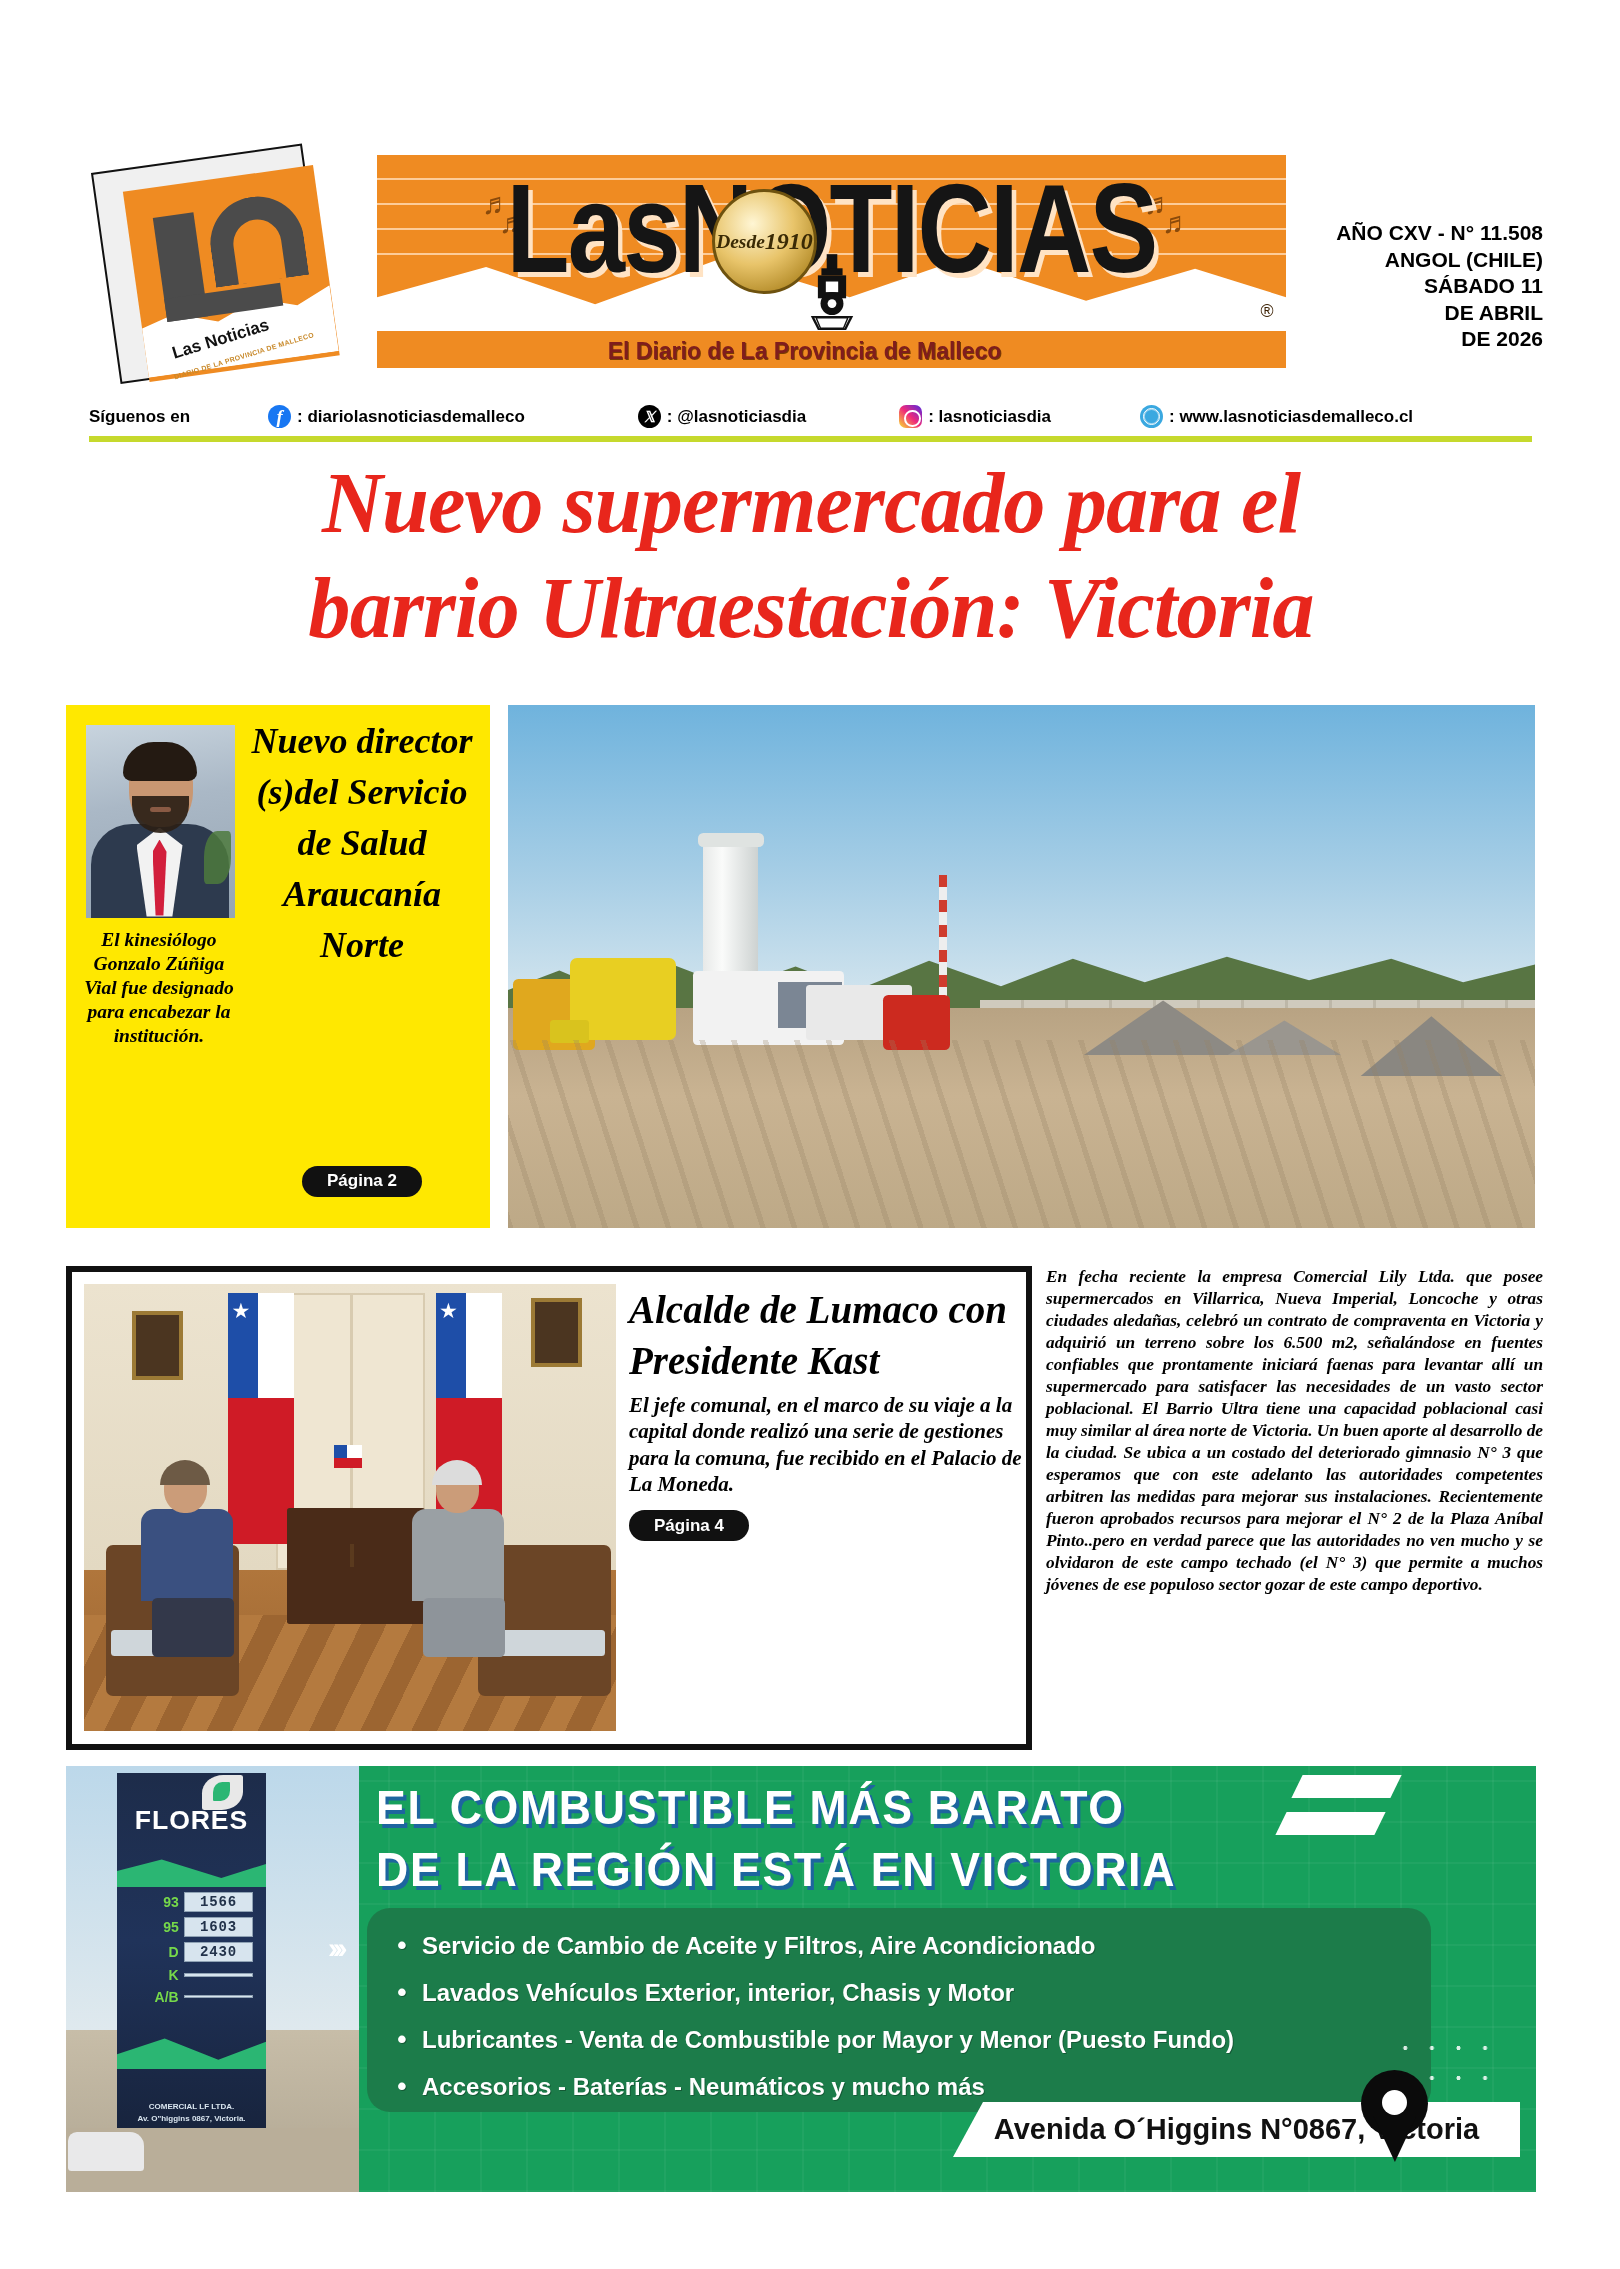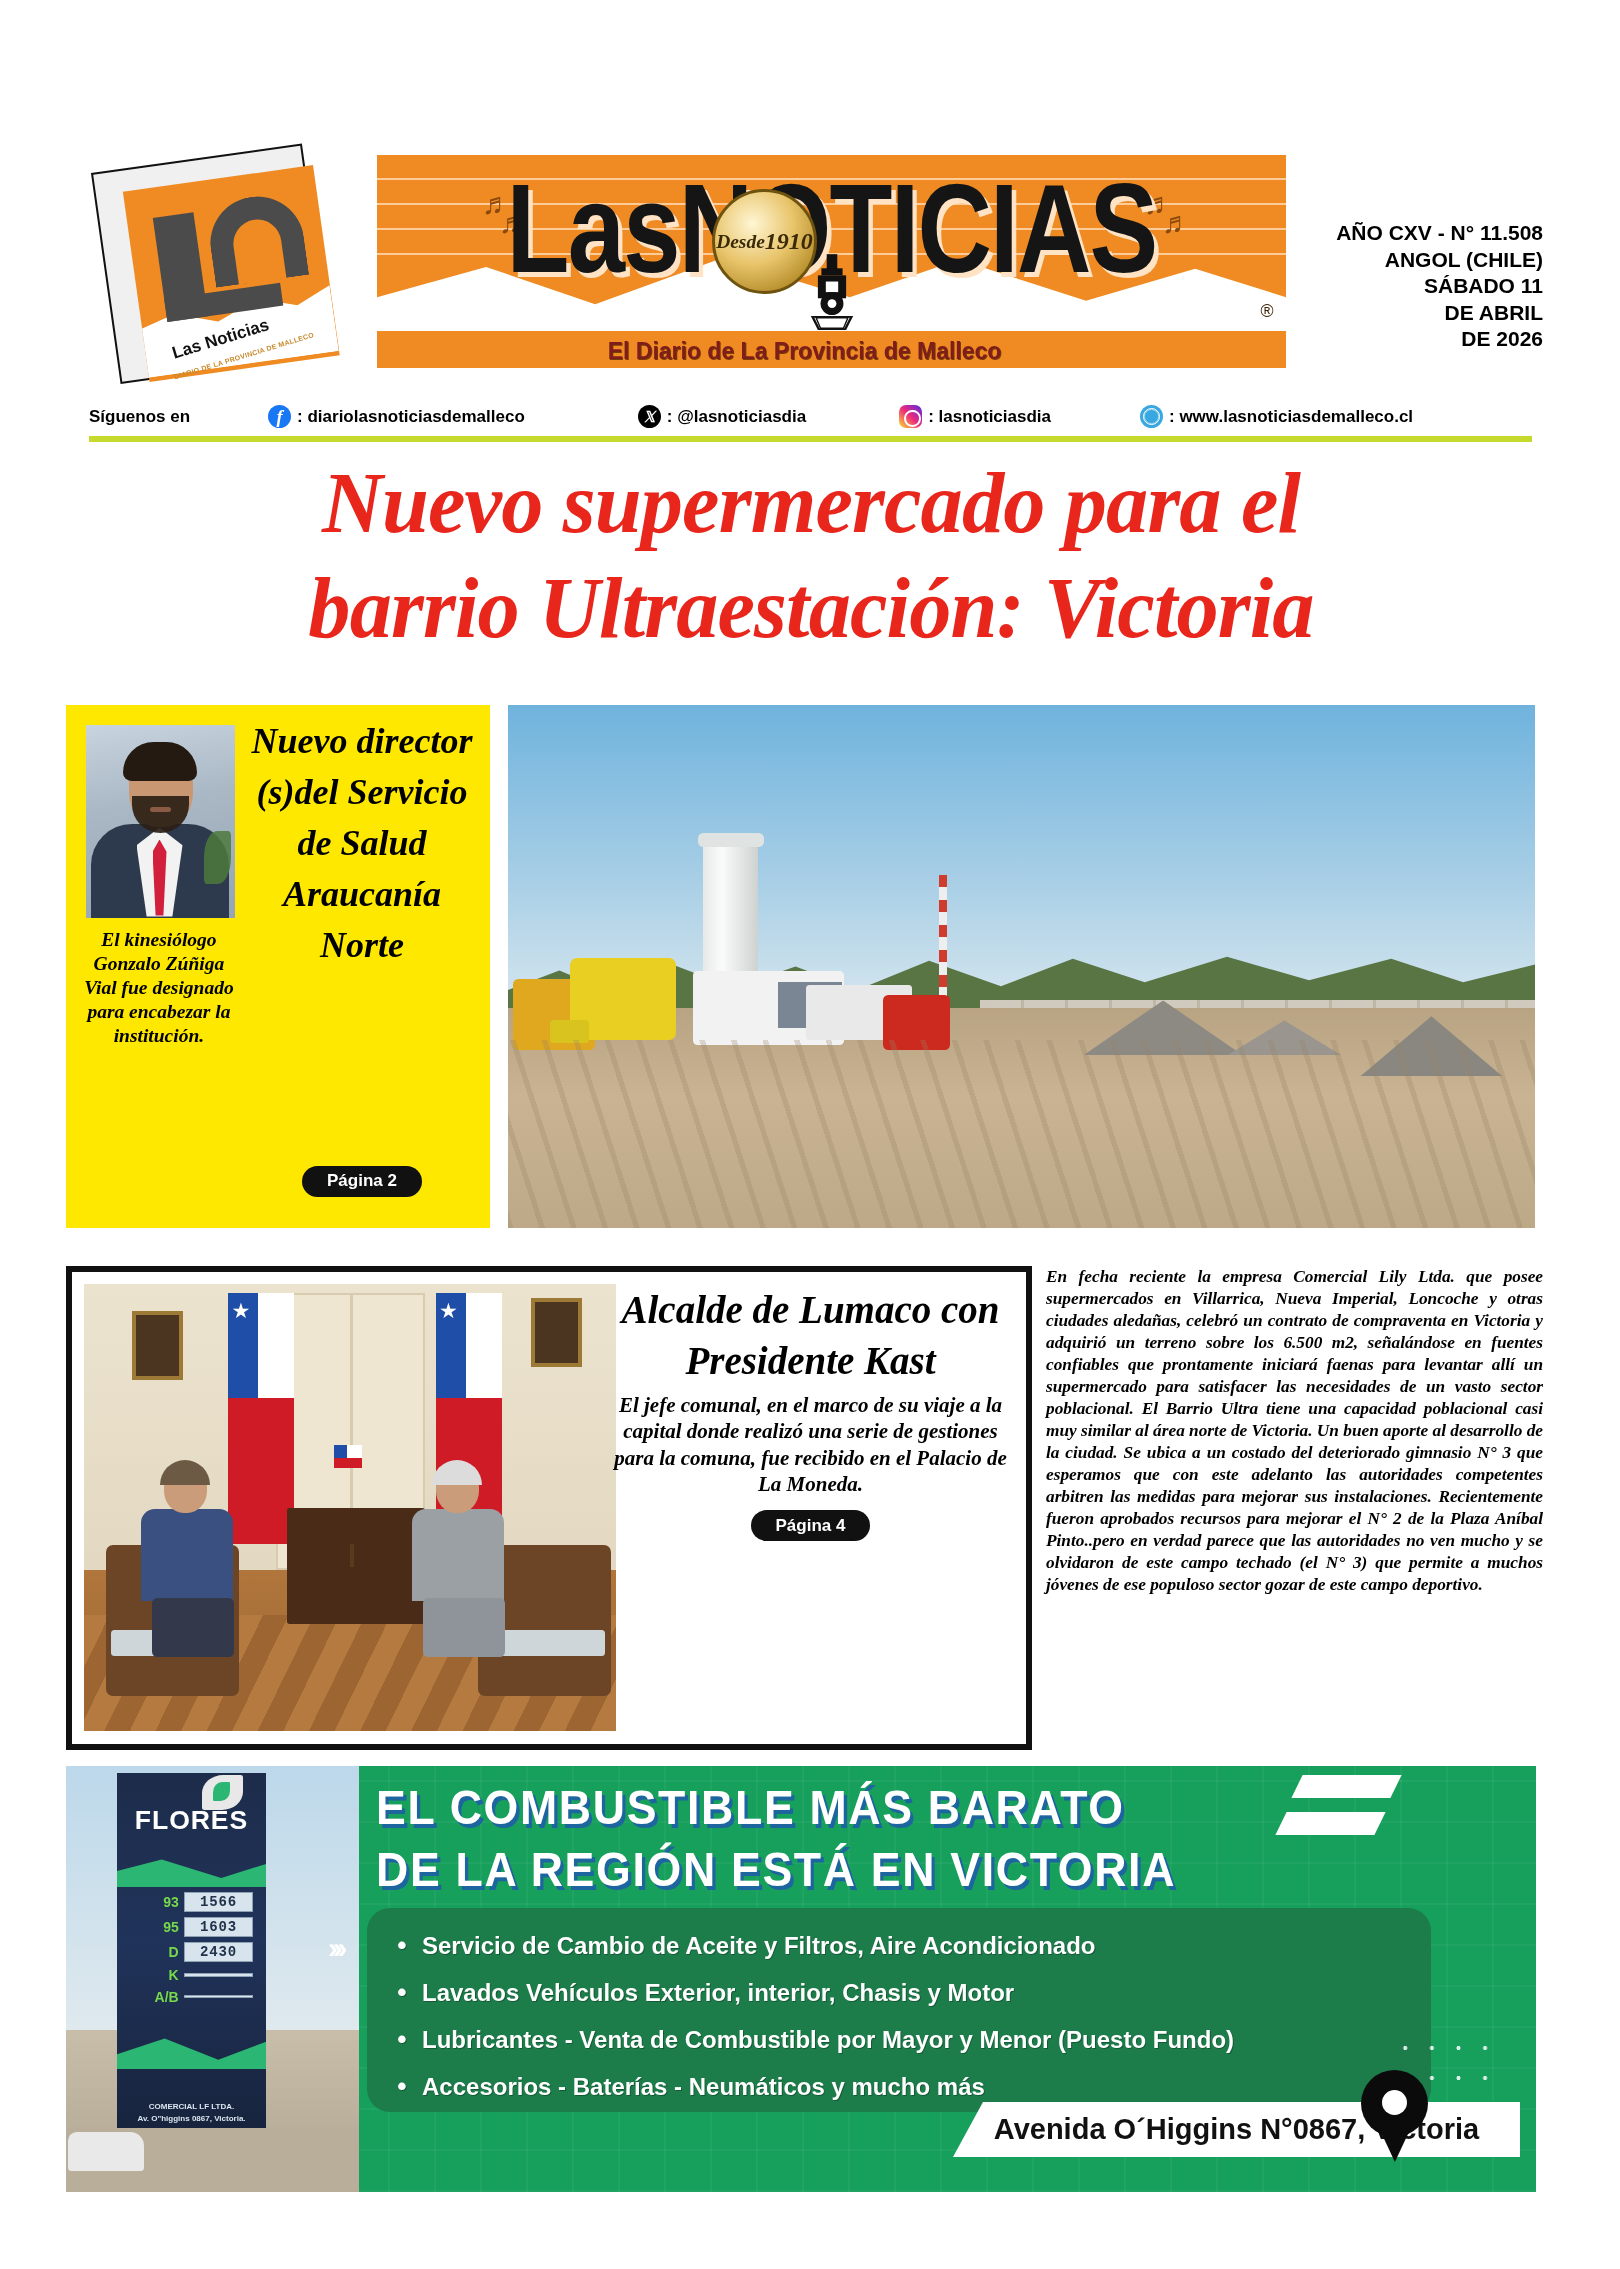--- a/index.html
+++ b/index.html
@@ -255,21 +255,21 @@
   .pers-hair { position:absolute; left:28px; top:-5.3px; width:50px; height:25px; border-radius:25px 25px 0 0; }
   .pers-suit { position:absolute; left:8.9px; top:44px; width:92px; height:92px; border-radius:14px 14px 0 0; }
   .pers-leg { position:absolute; left:19.5px; top:133px; width:82px; height:59px; background:#33384a; border-radius:5.3px; }
   .chair { position:absolute; bottom:8%; width:133px; height:151px; background:#6b4526; border-radius:7px; }
   .chair-seat { position:absolute; left:5.3px; top:85px; width:122px; height:26.6px; background:#cfd6da; border-radius:3.5px;}
   .chair-l { left:4%; }
   .chair-r { left:74%; }
   .mp-floor { position:absolute; left:0; bottom:0; width:100%; height:26%;
               background: repeating-linear-gradient(116deg,#b47a3f 0 23px,#9c6531 23px 46px); }
 
-  .mid-text { position:absolute; left:540px; top:12.4px; width:397px; text-align:center; }
+  .mid-text { position:absolute; left:557px; top:12.4px; width:397px; text-align:left; }
   .mid-title {
     font-family:"Liberation Serif", serif; font-style:italic; font-weight:bold;
     font-size:39px; line-height:51px; color:#000;
   }
   .mid-sub {
     margin-top:5.3px;
     font-family:"Liberation Serif", serif; font-style:italic; font-weight:bold;
     font-size:21px; line-height:26.6px; color:#000;
   }
   .pill-wrap-m { margin-top:12.4px; }

